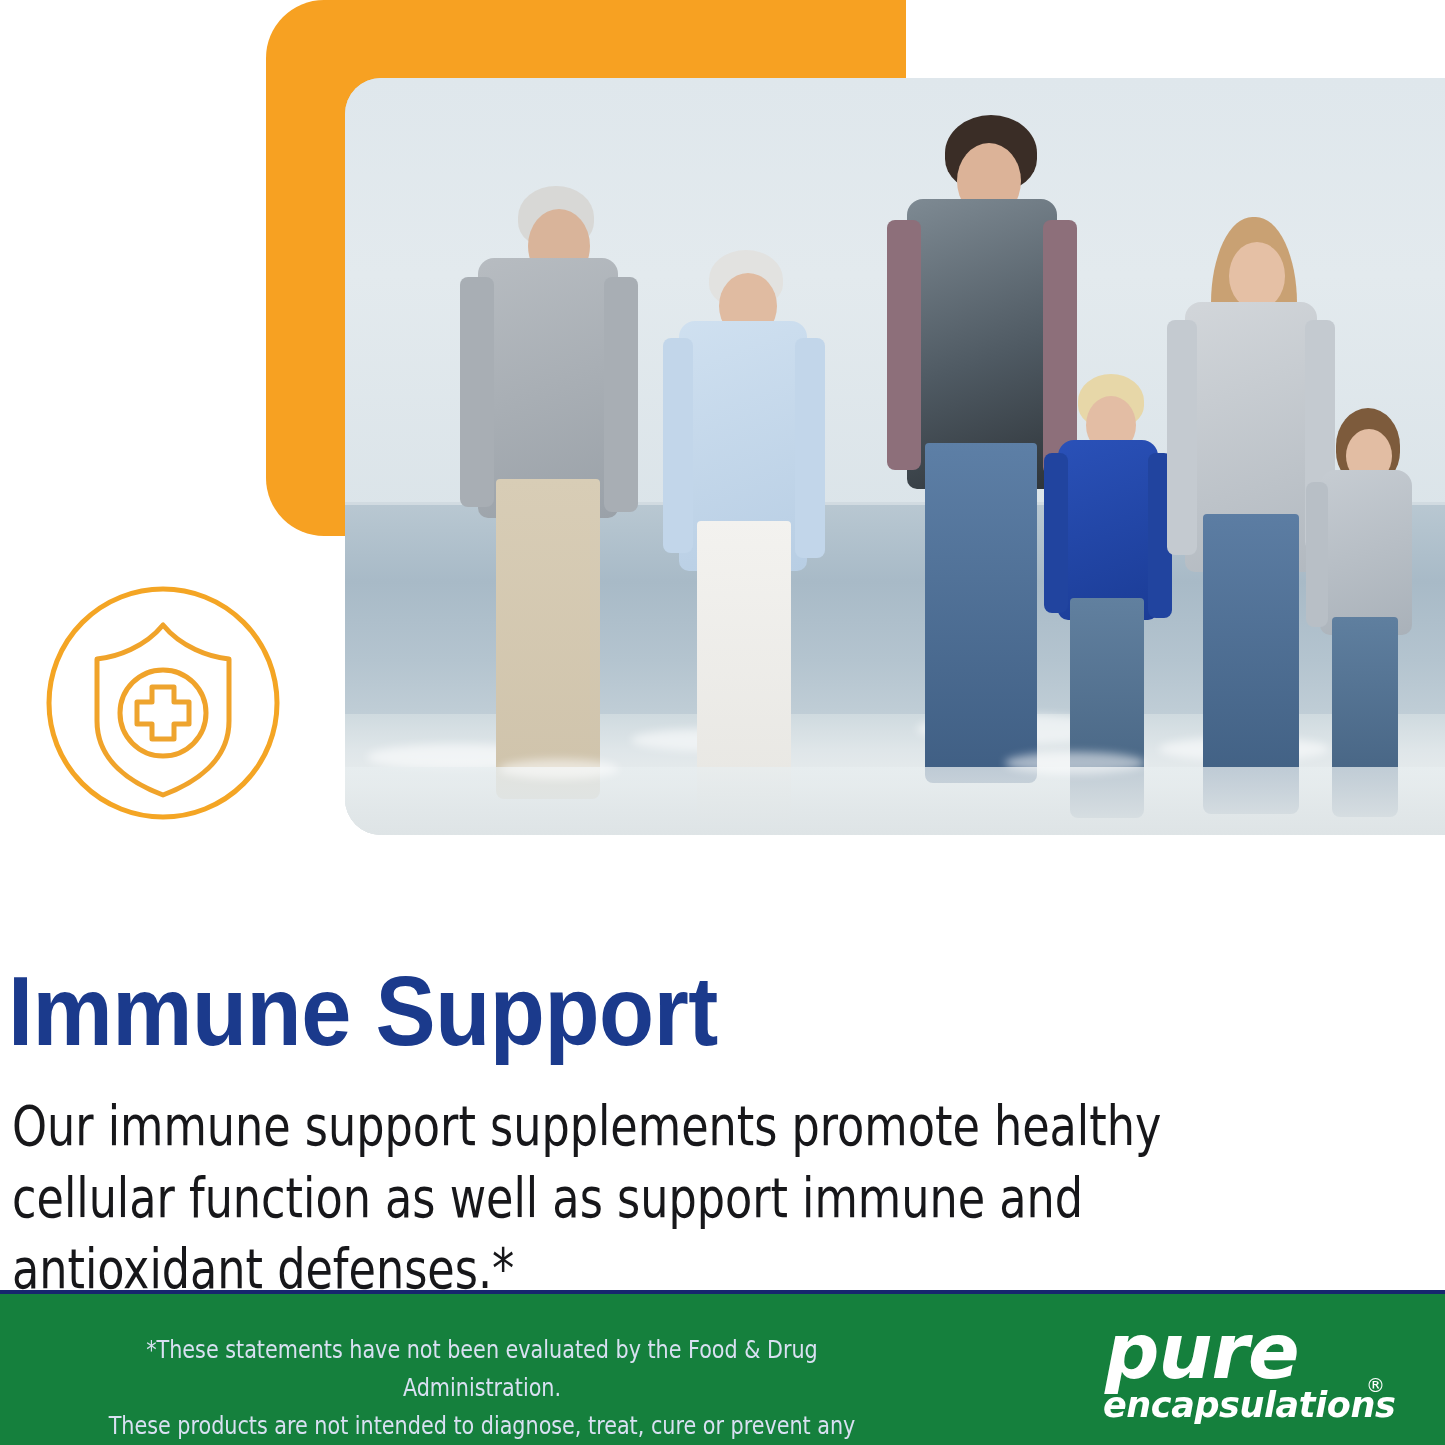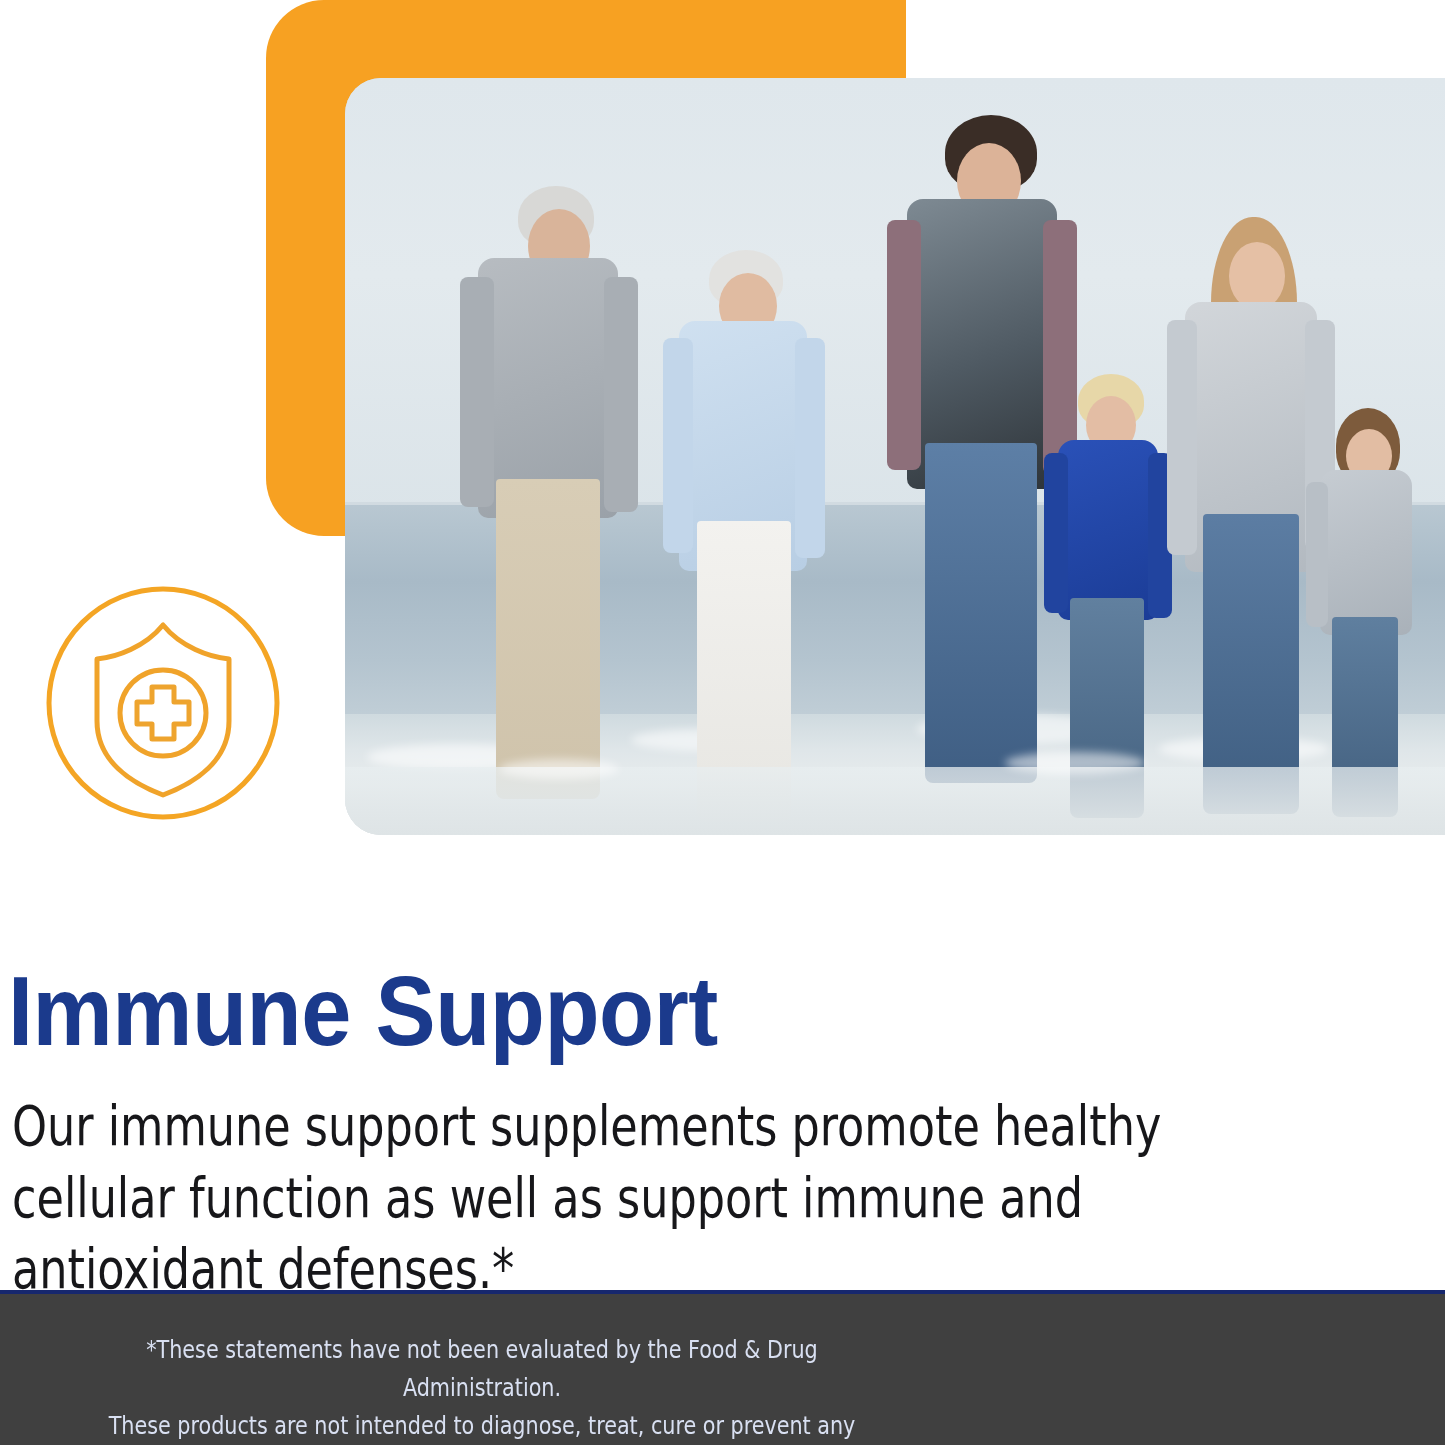--- a/index.html
+++ b/index.html
@@ -128,21 +128,21 @@
     transform-origin: left top;
   }
 
   
   #footer {
     position: absolute;
     left: 0;
     top: 1290px;
     width: 1445px;
     height: 155px;
-    background: #404040;
+    background: #15803d;
     border-top: 4px solid #16276e;
     box-sizing: border-box;
   }
   #disclaimer {
     position: absolute;
     left: 42px;
     top: 37px;
     width: 880px;
     text-align: center;
     color: #d9e0f2;
@@ -278,13 +278,18 @@
 </div>
 
 <h1 id="headline">Immune Support</h1>
 <p id="subcopy">Our immune support supplements promote healthy cellular function as well as support immune and antioxidant defenses.*</p>
 
 <div id="footer">
   <div id="disclaimer">
     <div>*These statements have not been evaluated by the Food &amp; Drug Administration.</div>
     <div>These products are not intended to diagnose, treat, cure or prevent any disease.</div>
   </div>
+  <div id="brand-logo">
+    <span id="brand-pure">pure</span>
+    <span id="brand-encaps">encapsulations</span>
+    <span id="brand-reg">®</span>
+  </div>
 </div>
 
 </body></html>

